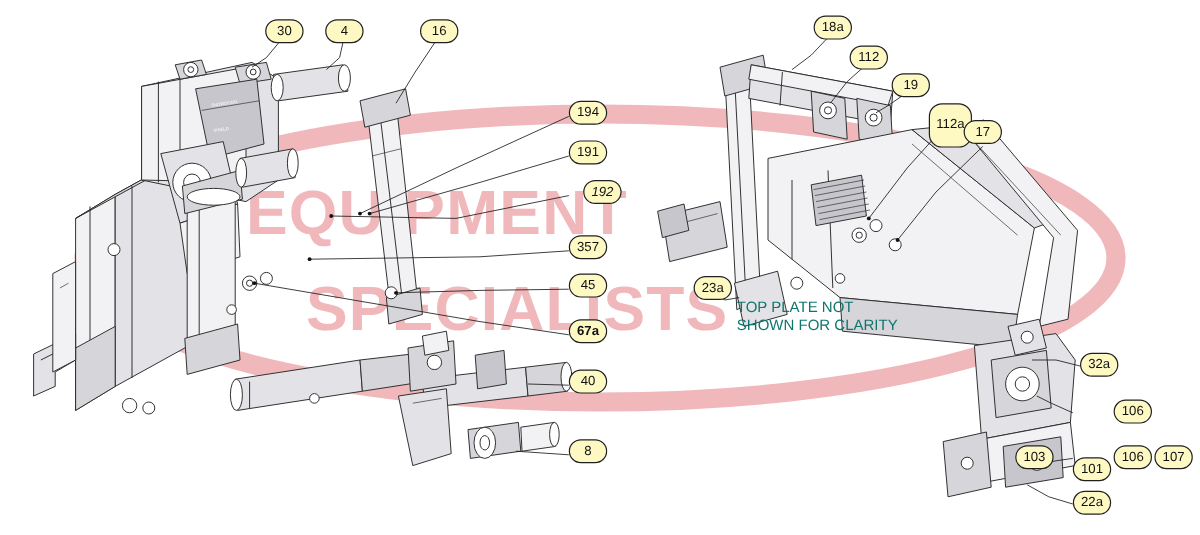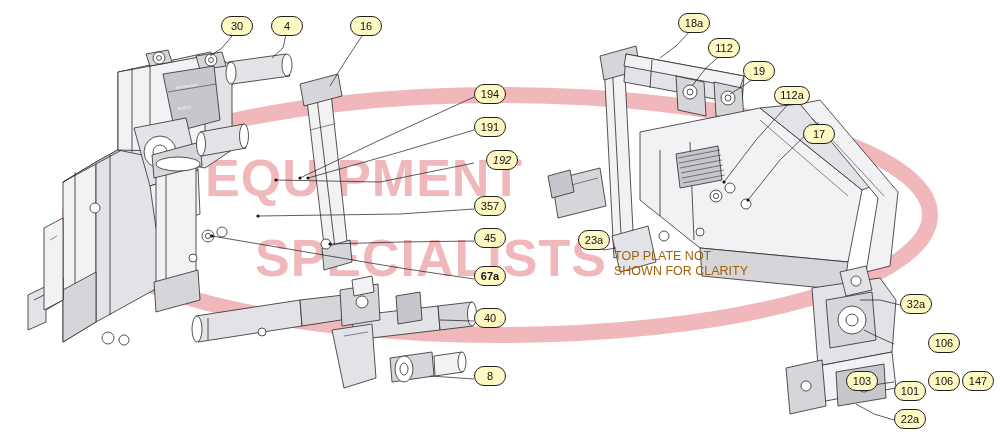--- a/index.html
+++ b/index.html
@@ -34,26 +34,26 @@
     border-radius:50%;
     background:#fef9c3;
     color:#111111;
     font-size:11px;
     text-align:center;
     line-height:1;
     display:flex; align-items:center; justify-content:center;
     box-sizing:border-box;
   }
   .bubble.w32 { width:32px; height:20px; border-radius:11px; }
-  .bubble.w36 { width:36px; height:19px; border-radius:11px; }
+  .bubble.w36 { width:36px; height:37px; border-radius:11px; }
 
   
   .note {
     position:absolute;
-    color:#a16207;
+    color:#0f766e;
     font-size:12.5px;
     line-height:15px;
     white-space:pre-line;
     font-family:"Liberation Sans", sans-serif;
   }
 
   
   svg.layer { position:absolute; left:0; top:0; }
   .ln { stroke:#2a2a2a; stroke-width:0.8; fill:none; }
   .ln-thin { stroke:#3a3a3a; stroke-width:0.6; fill:none; }
@@ -306,34 +306,34 @@
   <div class="note" style="left:614px; top:249px;">TOP PLATE NOT
 SHOWN FOR CLARITY</div>
 
   <div class="bubble w32" style="left:221px; top:16px;">30</div>
   <div class="bubble w32" style="left:271px; top:16px;">4</div>
   <div class="bubble w32" style="left:350px; top:16px;">16</div>
   <div class="bubble w32" style="left:678px; top:13px;">18a</div>
   <div class="bubble w32" style="left:708px; top:38px;">112</div>
   <div class="bubble w32" style="left:743px; top:61px;">19</div>
   <div class="bubble w36" style="left:774px; top:86px;">112a</div>
-  <div class="bubble w32" style="left:803px; top:124px;">17</div>
+  <div class="bubble w32" style="left:803px; top:100px;">17</div>
 
   <div class="bubble w32" style="left:474px; top:84px;">194</div>
   <div class="bubble w32" style="left:474px; top:117px;">191</div>
   <div class="bubble w32" style="left:486px; top:150px;font-style:italic;">192</div>
   <div class="bubble w32" style="left:474px; top:196px;">357</div>
   <div class="bubble w32" style="left:474px; top:228px;">45</div>
   <div class="bubble w32" style="left:474px; top:266px;font-weight:bold;">67a</div>
   <div class="bubble w32" style="left:474px; top:308px;">40</div>
   <div class="bubble w32" style="left:474px; top:366px;">8</div>
 
   <div class="bubble w32" style="left:578px; top:230px;">23a</div>
 
   <div class="bubble w32" style="left:900px; top:294px;">32a</div>
   <div class="bubble w32" style="left:894px; top:333px;margin-top:48px;">101</div>
   <div class="bubble w32" style="left:928px; top:333px;">106</div>
   <div class="bubble w32" style="left:846px; top:371px;">103</div>
   <div class="bubble w32" style="left:928px; top:371px;">106</div>
-  <div class="bubble w32" style="left:962px; top:371px;">147</div>
+  <div class="bubble w32" style="left:962px; top:371px;">107</div>
   <div class="bubble w32" style="left:894px; top:409px;">22a</div>
 
 </div>
 
 </body></html>

